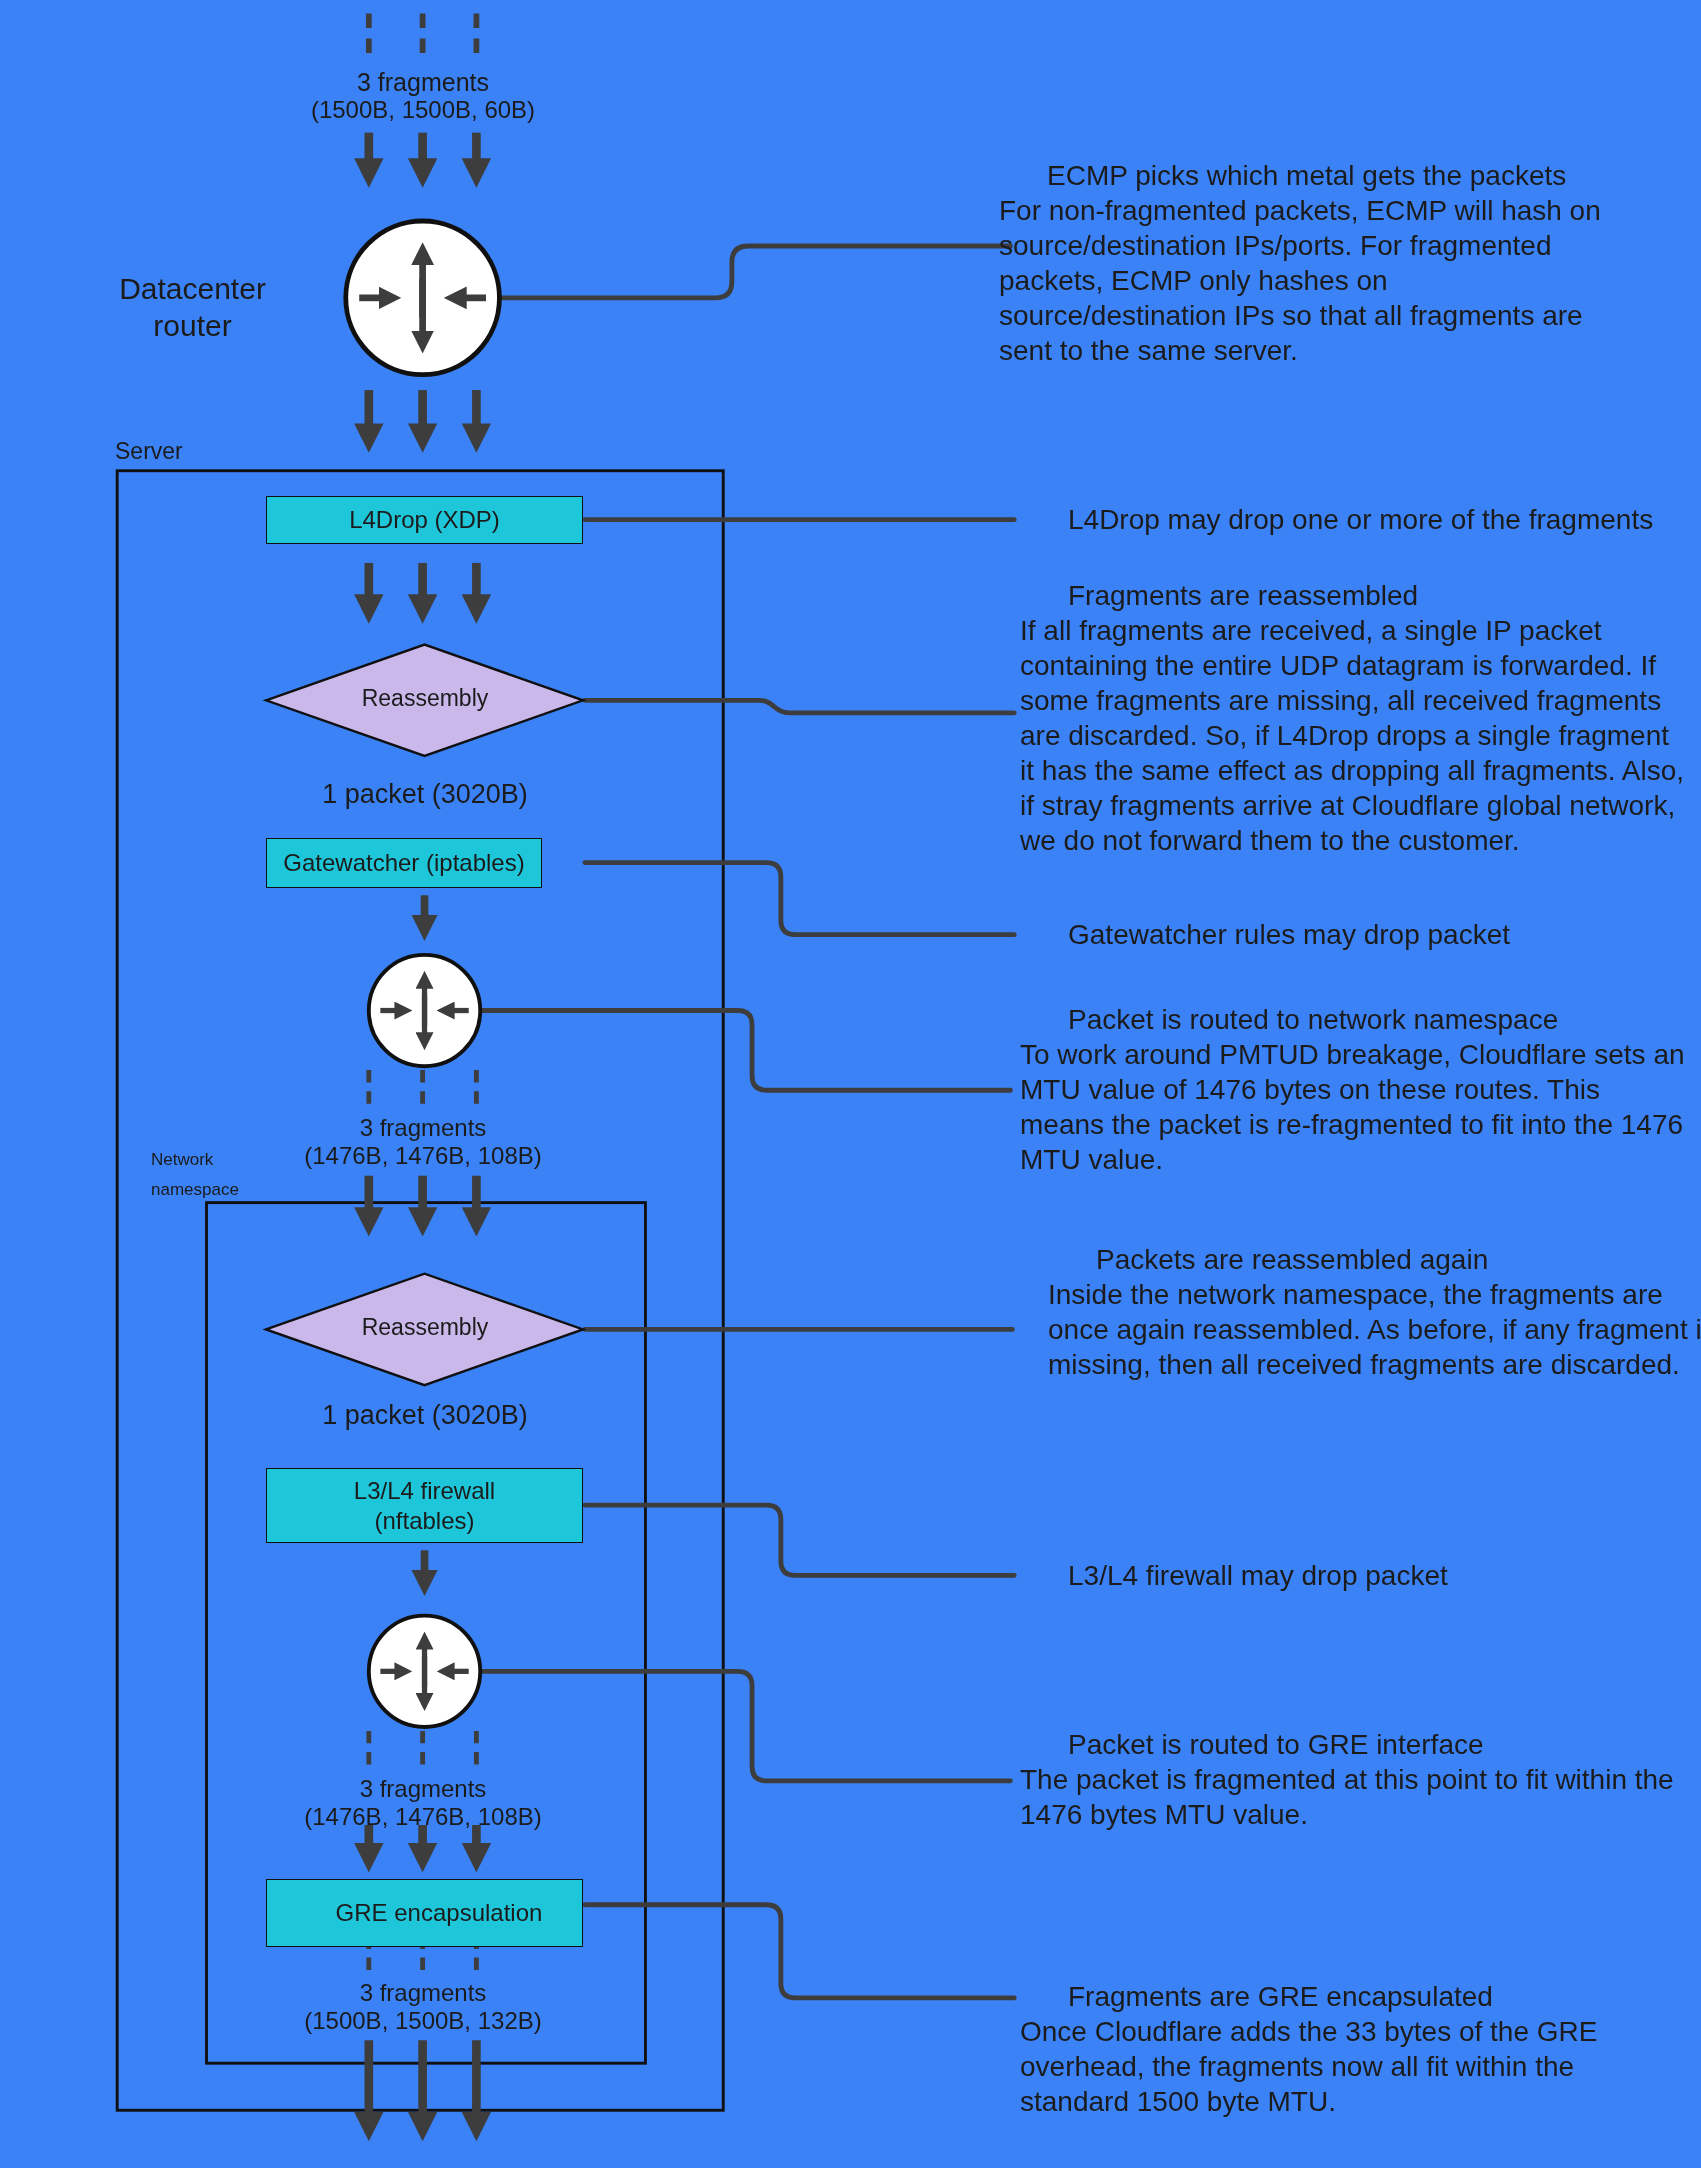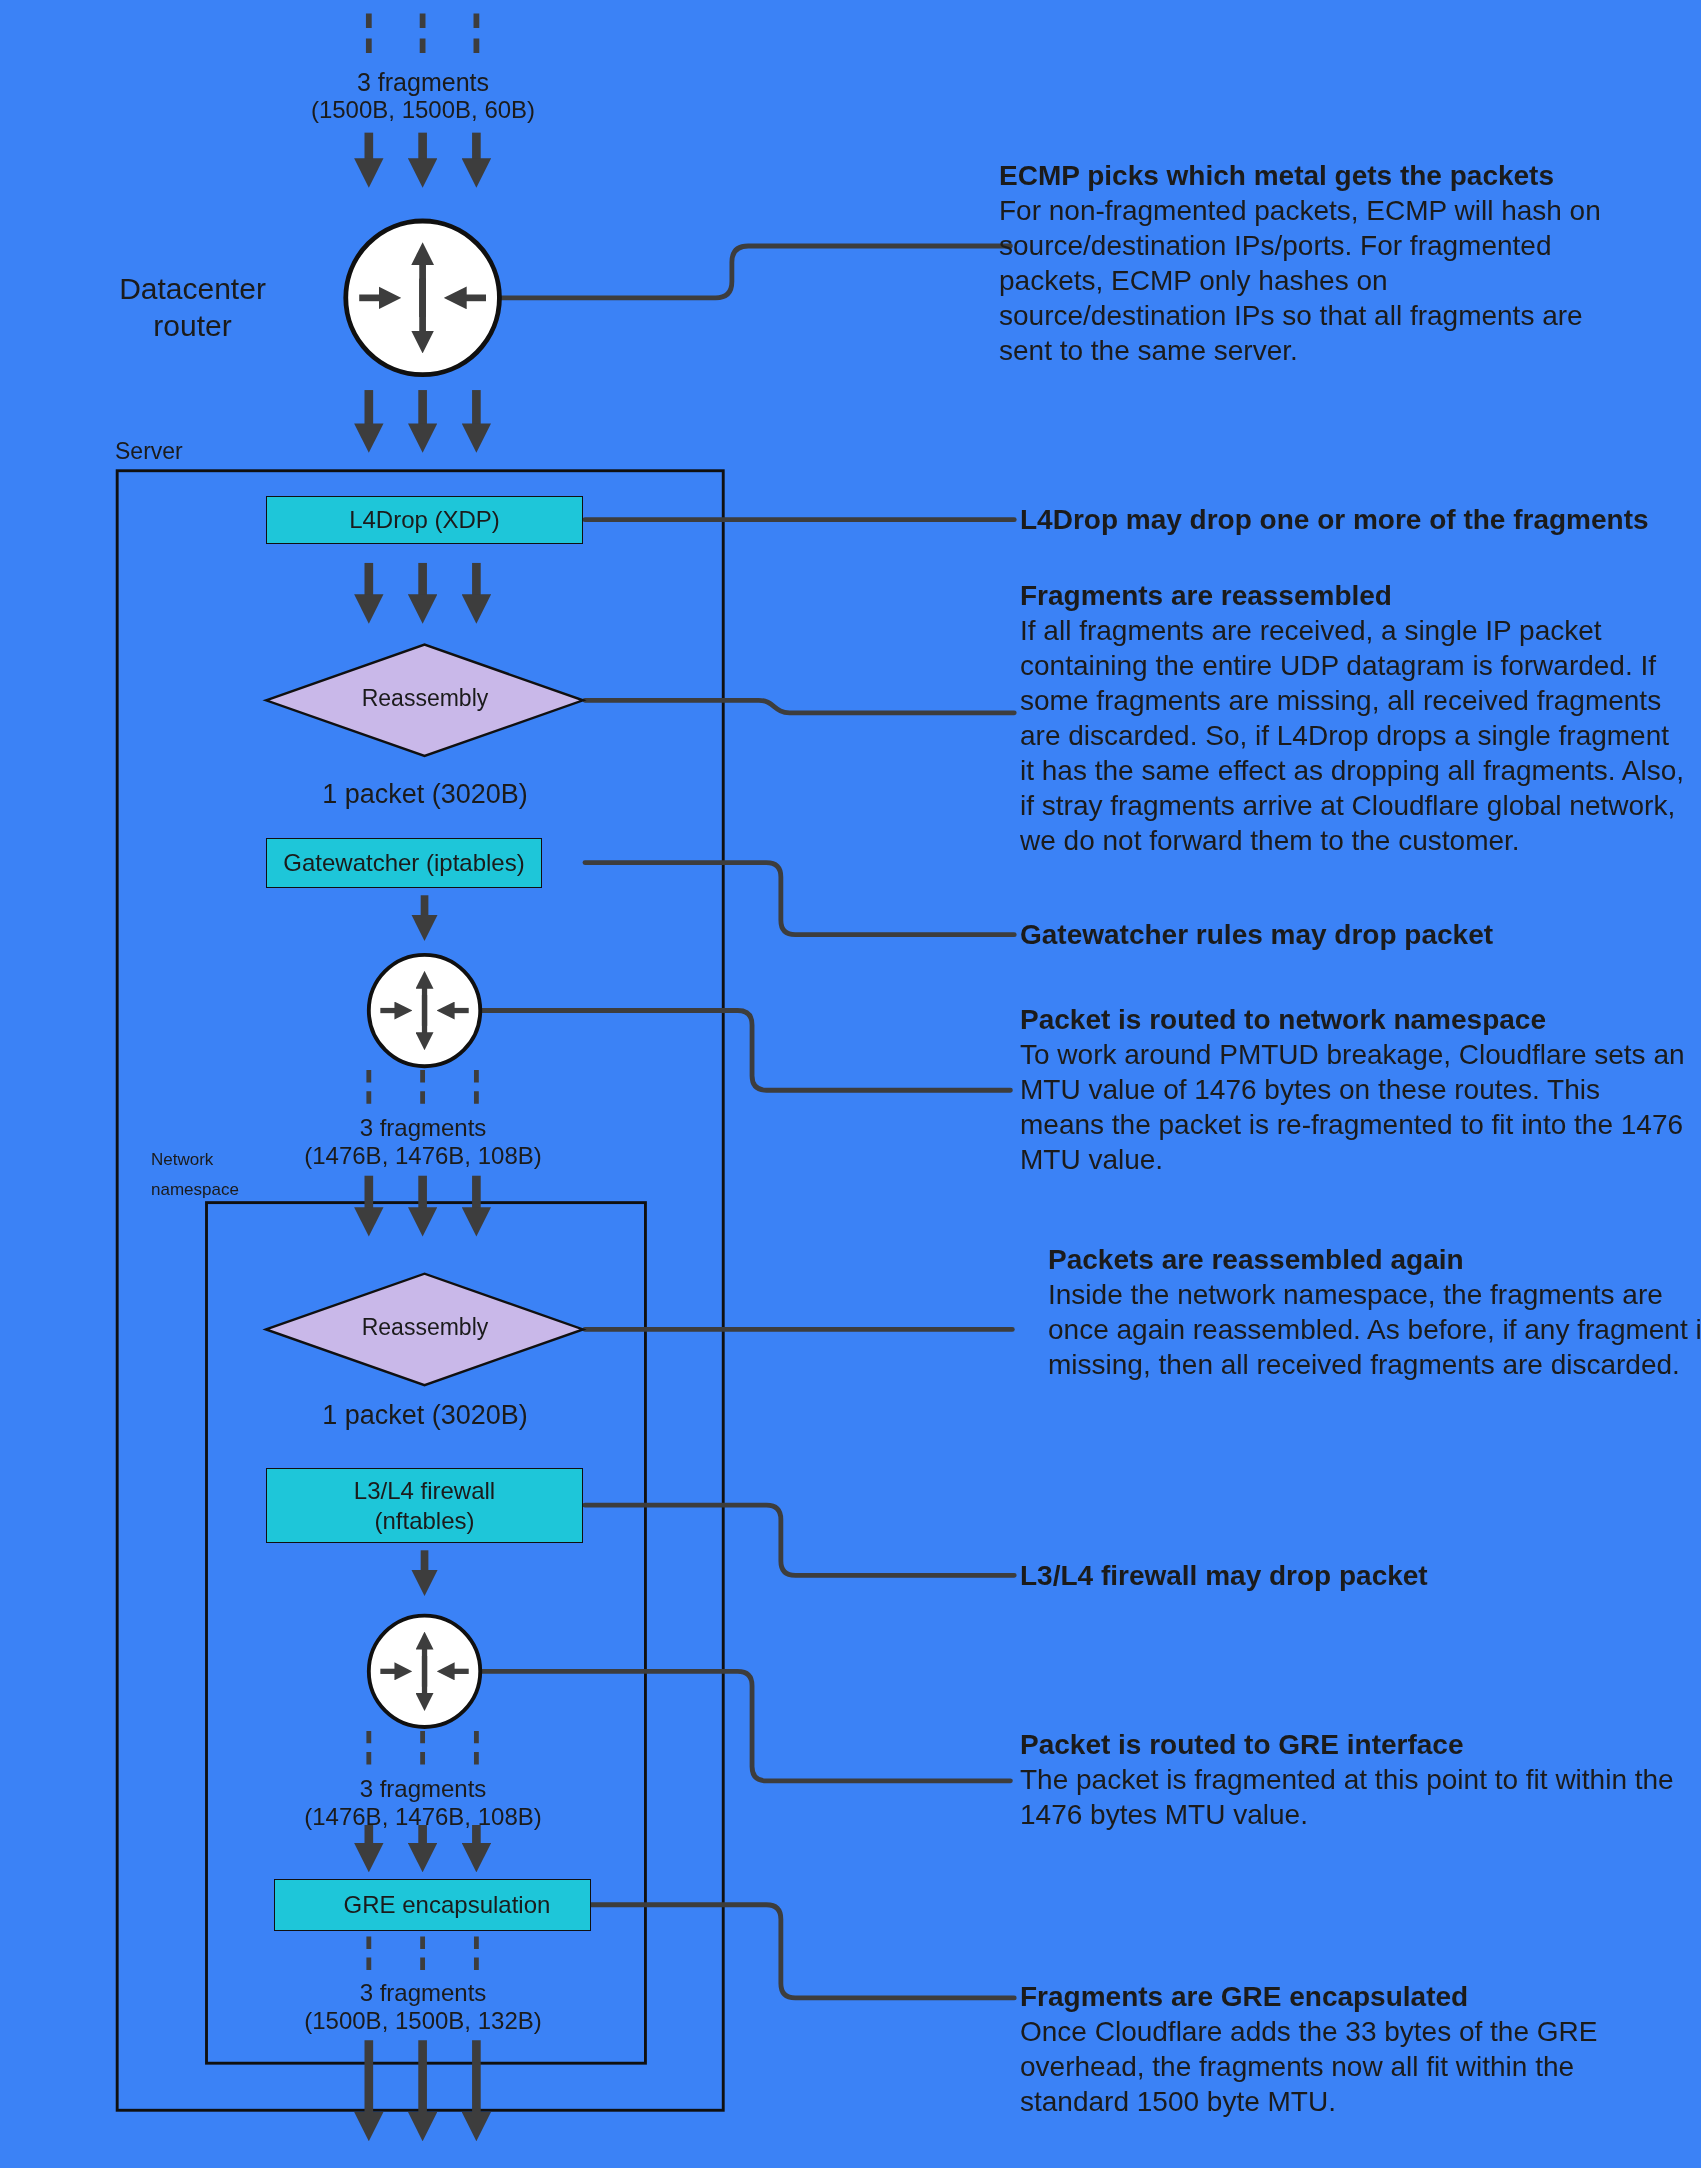--- a/index.html
+++ b/index.html
@@ -18,21 +18,21 @@
   .layer{position:absolute;left:0;top:0;z-index:1;}
   .lbl{position:absolute;z-index:2;text-align:center;line-height:1.2;}
   .pre{white-space:pre-line;}
   .pbox{
     position:absolute;z-index:2;box-sizing:border-box;
     background:var(--cyan);border:1.9px solid var(--outline);
     display:flex;align-items:center;justify-content:center;
     font-size:24px;text-align:center;white-space:pre-line;line-height:1.24;
   }
   .ann{position:absolute;z-index:2;font-size:28px;line-height:35px;text-align:left;}
-  .ann .ann-title{font-weight:bold;}
+  .ann .ann-title{font-weight:normal;margin-left:48px;}
 </style>
 </head>
 <body>
 
 <div class="canvas">
 
   <svg class="layer" width="1701" height="2168" viewBox="0 0 1771 2257">
     <defs>
       <marker id="ah" viewBox="0 0 10 10" refX="5" refY="5" markerWidth="3.4" markerHeight="3.4" orient="auto-start-reverse" markerUnits="strokeWidth">
         <path d="M0 0 L10 5 L0 10 z" fill="#3d3d3d"></path>
@@ -164,21 +164,21 @@
 namespace</div>
 
   <div class="lbl" style="left:329px;top:1314px;width:192px;font-size:23px;">Reassembly</div>
   <div class="lbl" style="left:281px;top:1399px;width:288px;font-size:27px;">1 packet (3020B)</div>
   <div class="pbox" style="left:266px;top:1468px;width:317px;height:75px;">L3/L4 firewall
 (nftables)</div>
 
   <div class="lbl" style="left:279px;top:1775px;width:288px;font-size:24px;">3 fragments</div>
   <div class="lbl" style="left:279px;top:1803px;width:288px;font-size:24px;">(1476B, 1476B, 108B)</div>
 
-  <div class="pbox" style="left:274px;top:1879px;width:317px;height:52px;padding-left:29px;">GRE encapsulation</div>
+  <div class="pbox" style="left:266px;top:1879px;width:317px;height:68px;padding-left:29px;">GRE encapsulation</div>
 
   <div class="lbl" style="left:279px;top:1979px;width:288px;font-size:24px;">3 fragments</div>
   <div class="lbl" style="left:279px;top:2007px;width:288px;font-size:24px;">(1500B, 1500B, 132B)</div>
 
   <div class="ann" style="left:999px;top:158px;width:623px;">
     <div class="ann-title">ECMP picks which metal gets the packets</div>
     <div class="ann-body">For non-fragmented packets, ECMP will hash on source/destination IPs/ports. For fragmented packets, ECMP only hashes on source/destination IPs so that all fragments are sent to the same server.</div>
   </div>
 
   <div class="ann" style="left:1020px;top:502px;width:672px;">

